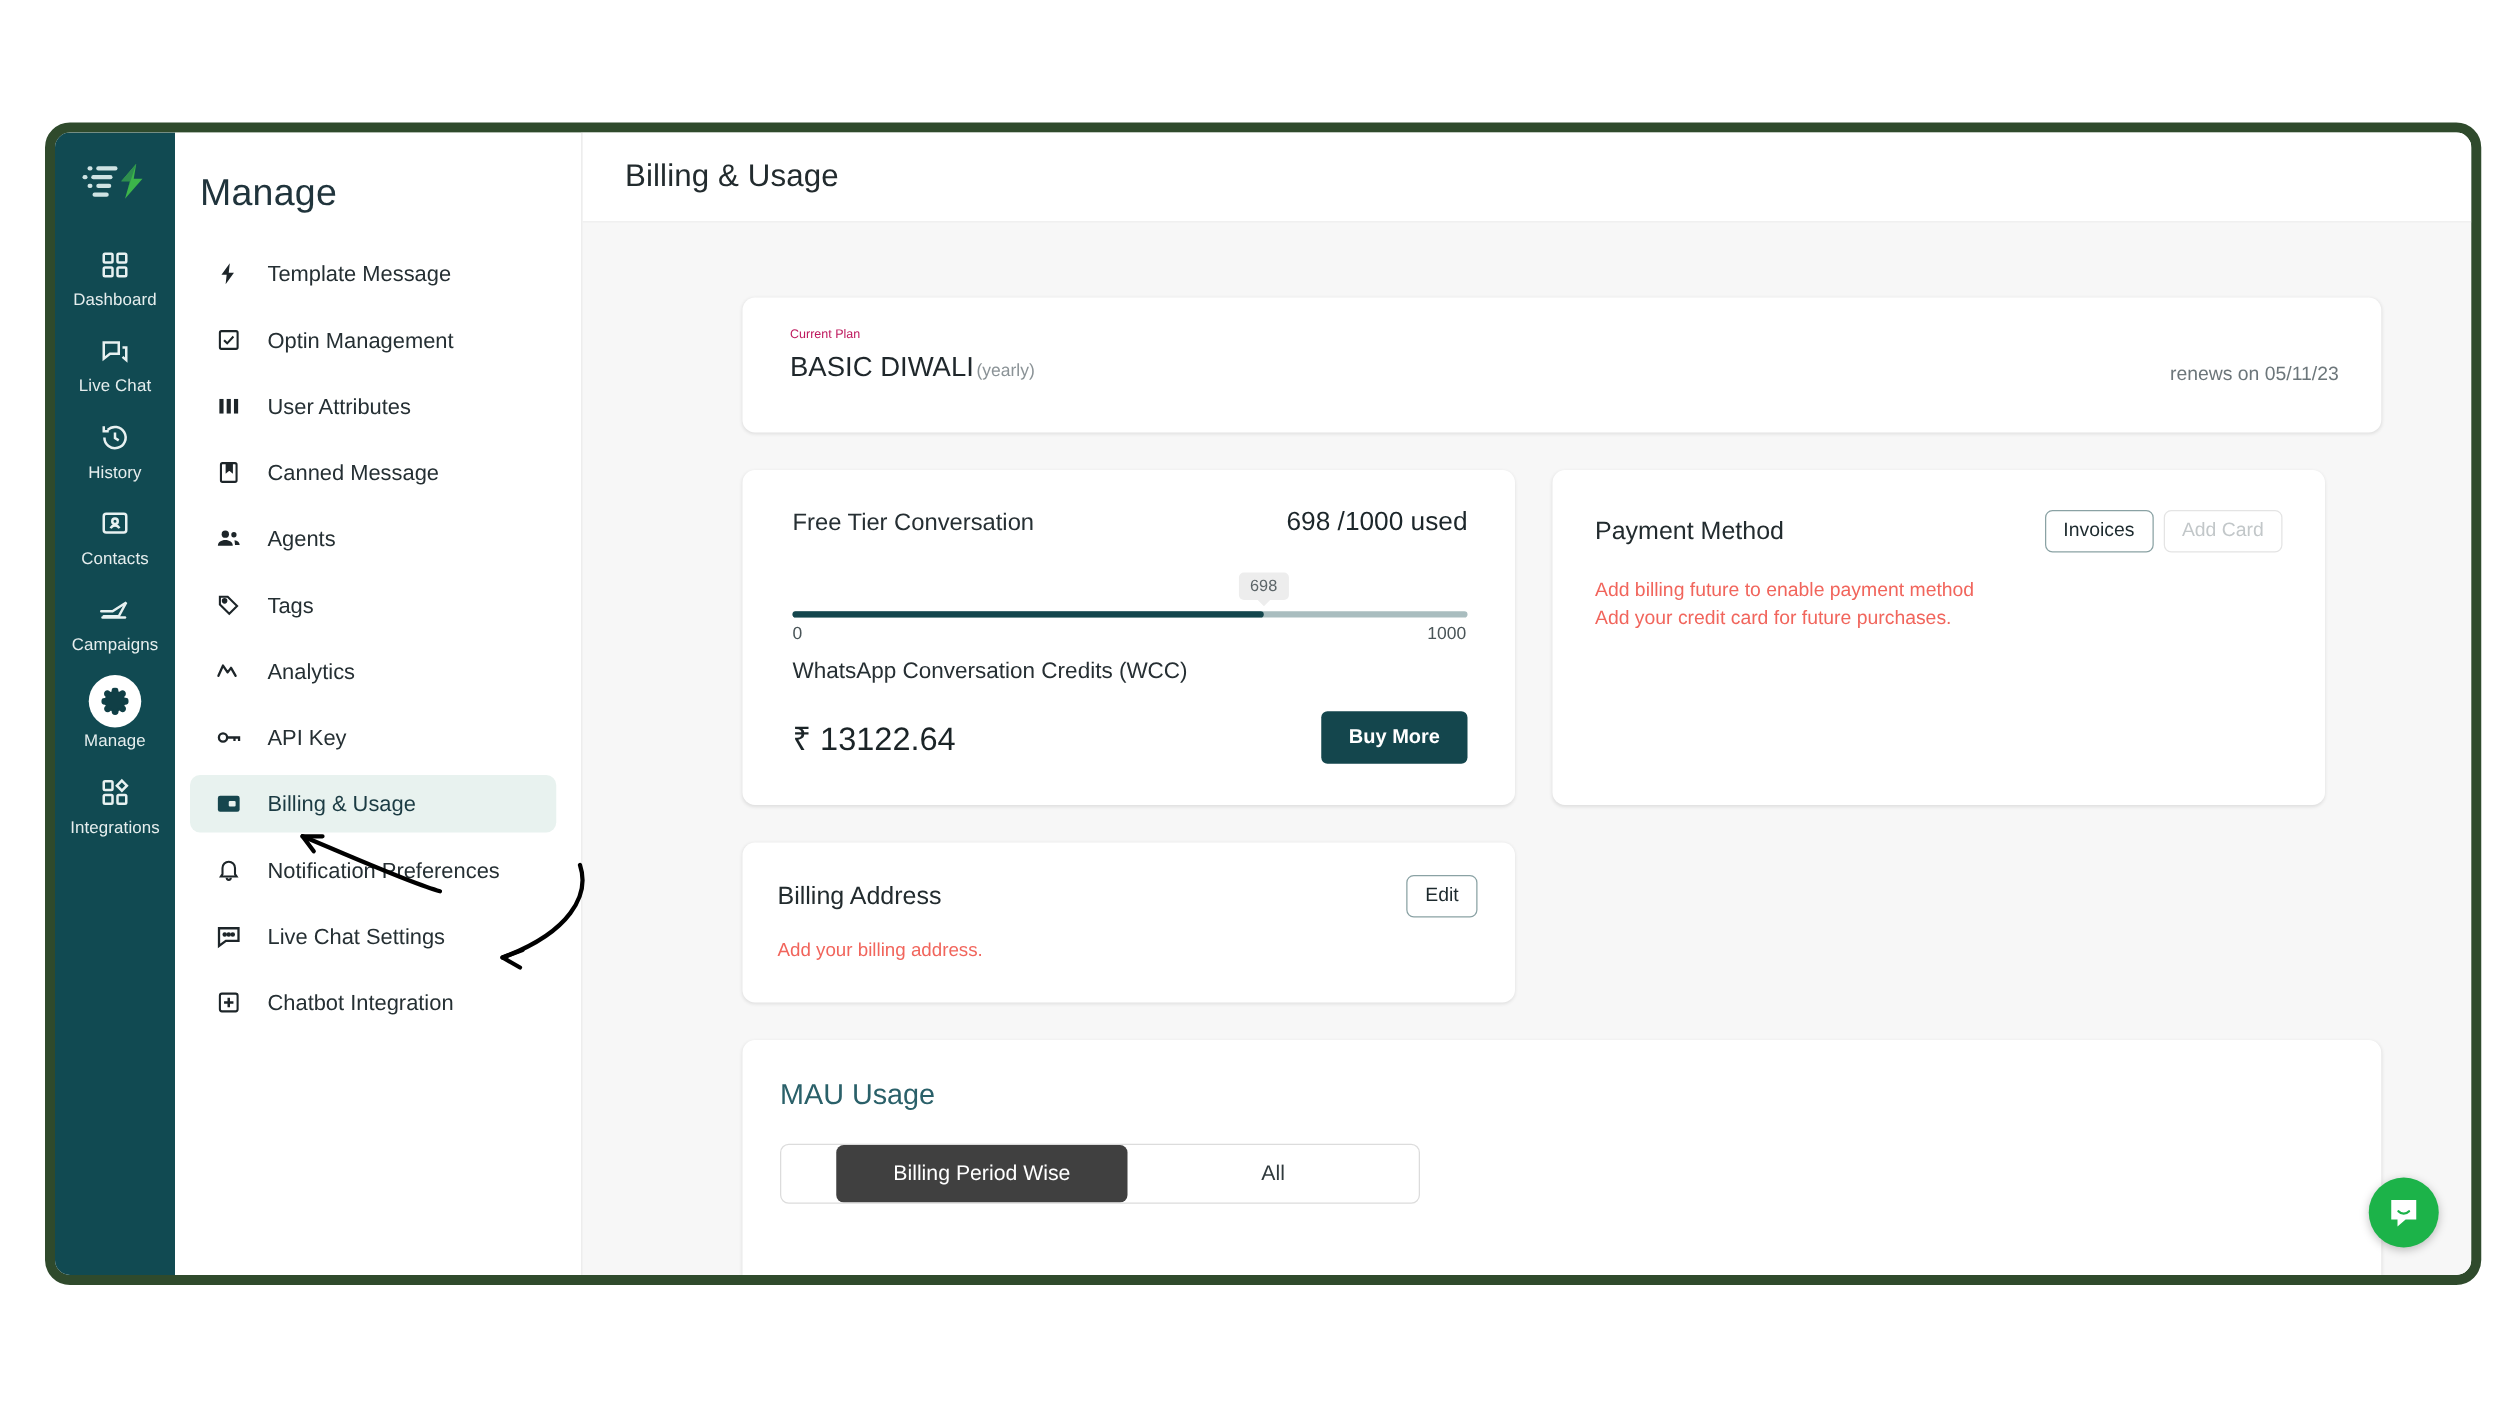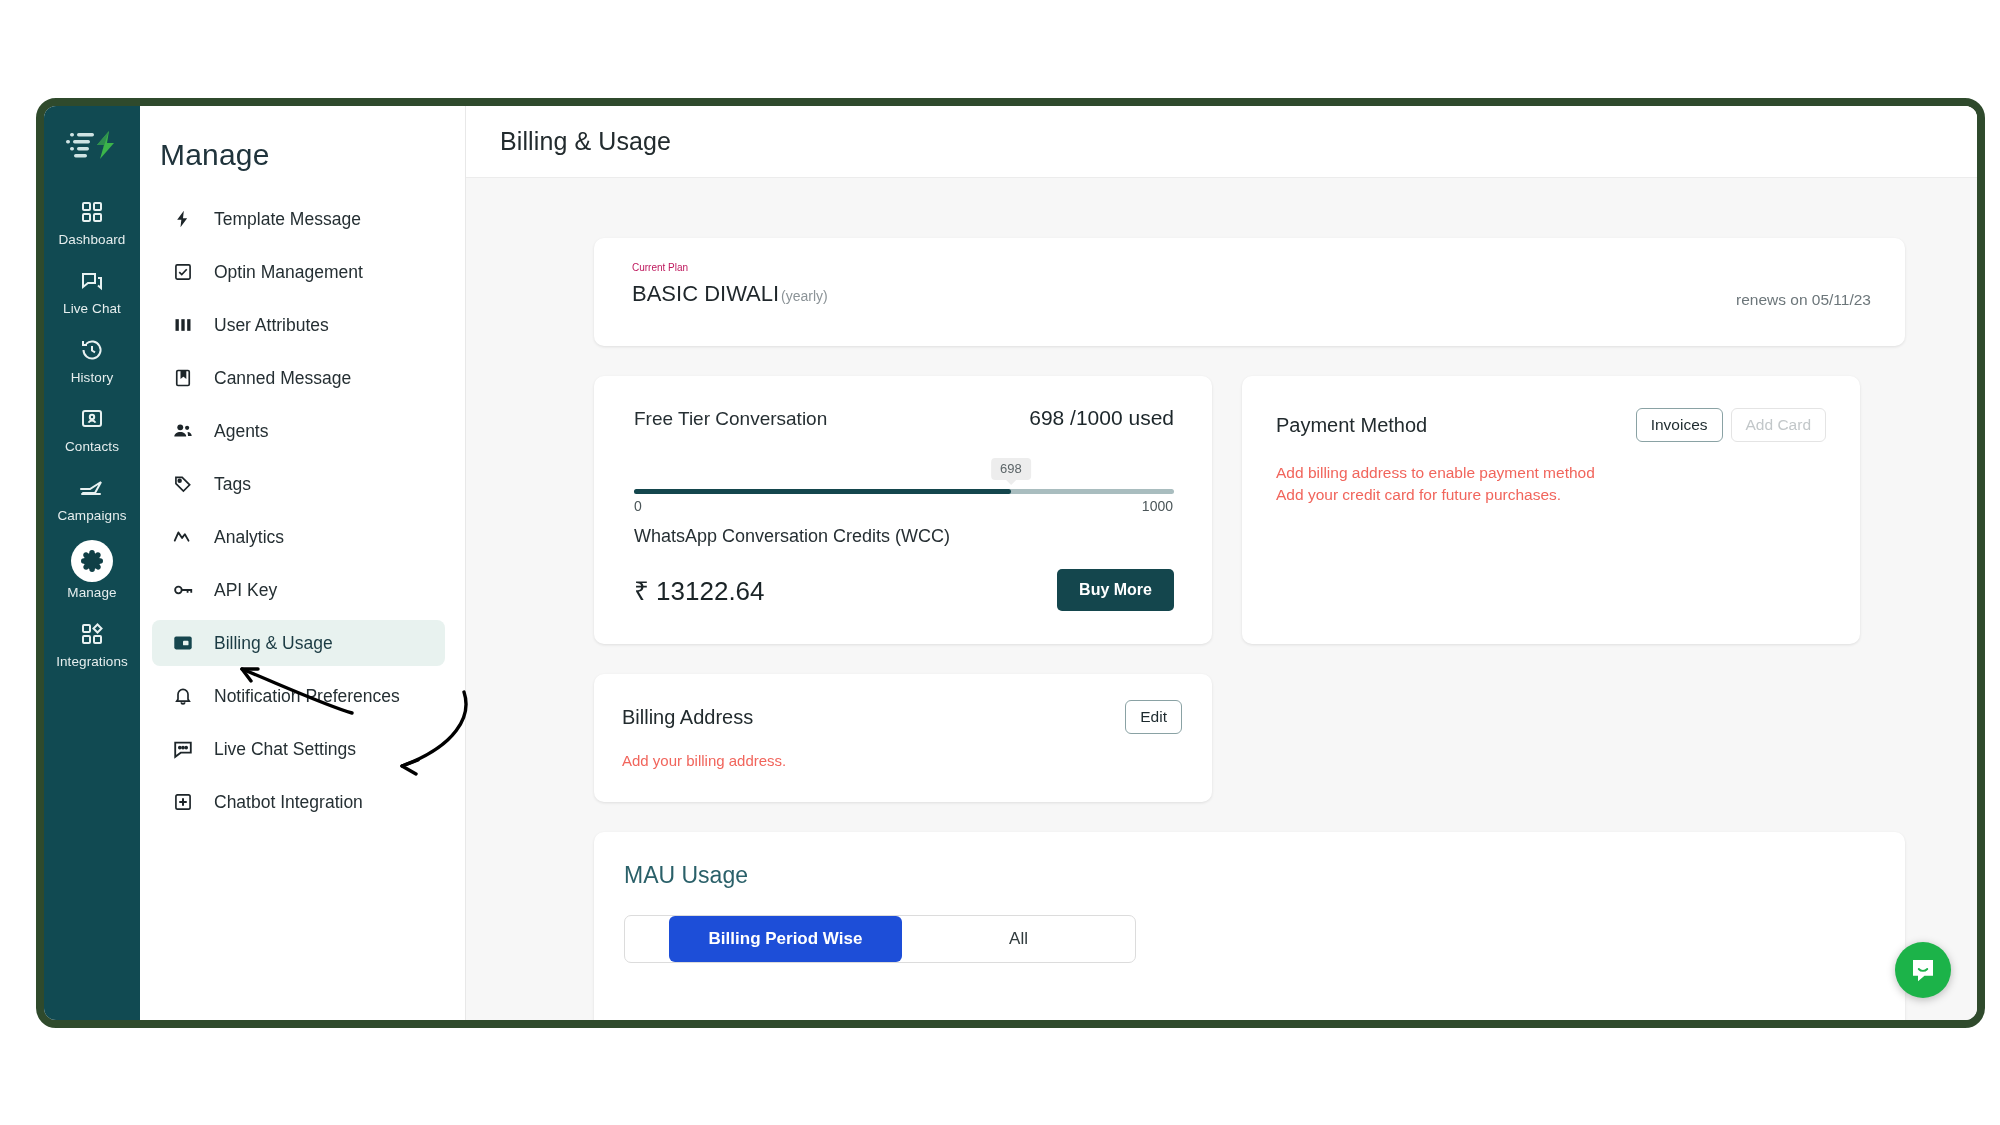--- a/index.html
+++ b/index.html
@@ -276,21 +276,21 @@
   .seg-btn {
     flex: 1 1 50%;
     display: flex; align-items: center; justify-content: center;
     font-size: 17px; color: #303a3d;
     cursor: pointer;
     font-family: inherit;
     background: transparent;
     border: none;
   }
   .seg-btn.active {
-    background: #1d4ed8; color: #ffffff; font-weight: 700;
+    background: #404040; color: #ffffff; font-weight: 400;
     border-radius: 6px;
     margin-left: 44px;
   }
 
   
   .annot { position: absolute; pointer-events: none; overflow: visible; }
   #arrow-manage { left: 80px; top: 555px; }
   #arrow-billing { left: 300px; top: 580px; }
 
   
@@ -589,21 +589,21 @@
 
         <div class="card" id="payment-card">
           <div class="pm-head">
             <span class="pm-title">Payment Method</span>
             <span class="pm-btns">
               <button class="btn-outline">Invoices</button>
               <button class="btn-outline disabled">Add Card</button>
             </span>
           </div>
           <div class="warn" style="color: rgb(241, 101, 92);">
-            <div>Add billing address to enable payment method</div>
+            <div>Add billing future to enable payment method</div>
             <div>Add your credit card for future purchases.</div>
           </div>
         </div>
       </div>
 
       <div class="card" id="billing-card">
         <div class="ba-head">
           <span class="ba-title">Billing Address</span>
           <button class="btn-outline">Edit</button>
         </div>

